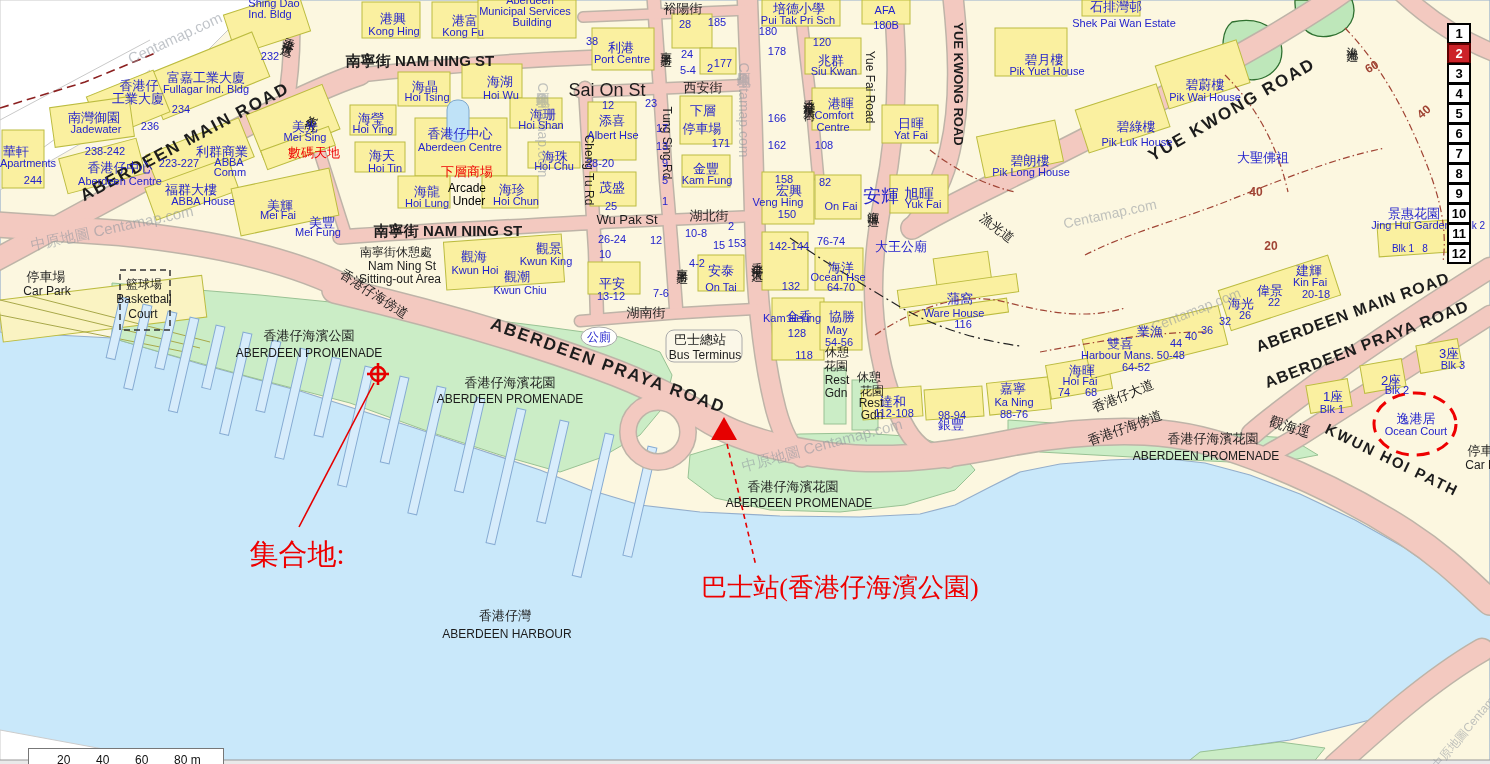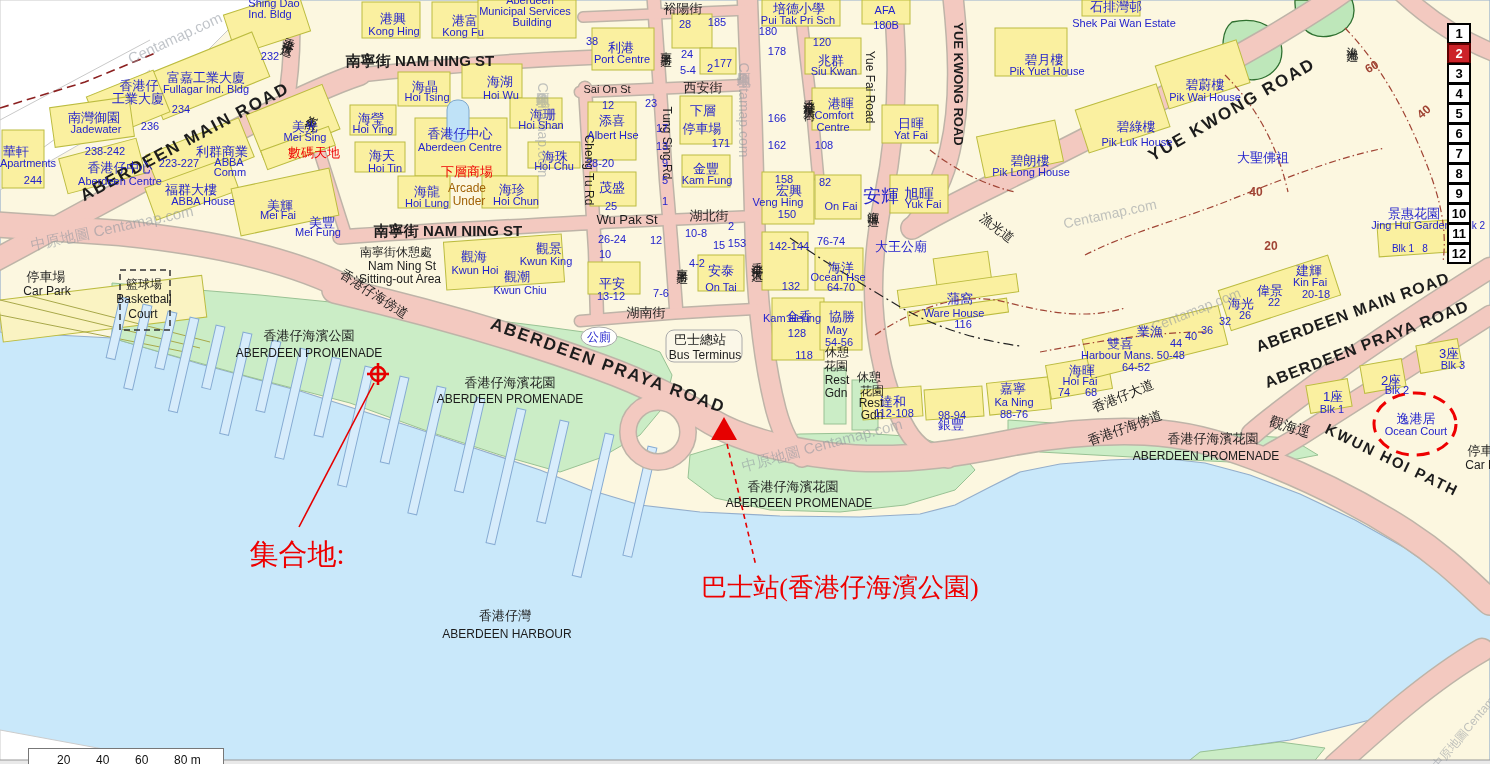--- a/index.html
+++ b/index.html
@@ -4,21 +4,21 @@
 <style>
   html,body{margin:0;padding:0;background:#fff;}
   #page{position:relative;width:1490px;height:764px;overflow:hidden;background:#C9E8FA;
         font-family:"Liberation Sans","DejaVu Sans",sans-serif;}
   #map-svg{position:absolute;left:0;top:0;}
   #labels{position:absolute;left:0;top:0;width:1490px;height:764px;pointer-events:none;}
   .lbl{position:absolute;white-space:nowrap;line-height:1.05;}
   .c-k{color:#1c1c1c;}
   .c-b{color:#2323cc;}
   .c-r{color:#ee0000;}
-  .c-o{color:#a16207;}
+  .c-o{color:#000000;}
   .c-br{color:#a04434;font-weight:bold;}
   .c-w{color:#8e959e;opacity:.55;}
   .big{font-weight:bold;}
   .ann{font-family:"Liberation Serif","DejaVu Serif",serif;}
   .v1{writing-mode:vertical-rl;text-orientation:mixed;}
   .v2{writing-mode:vertical-rl;text-orientation:upright;letter-spacing:2px;}
   .pgbox{position:absolute;left:1447px;width:20px;height:17px;background:#fff;border:2px solid #000;
          color:#000;font-size:13px;font-weight:bold;text-align:center;line-height:17px;}
   .pgbox.active{background:#cc2229;color:#fff;border-color:#5e0000;}
   #scalebox{position:absolute;left:28px;top:748px;width:194px;height:18px;background:#fff;border:1px solid #777;}
@@ -255,21 +255,21 @@
       <span class="lbl c-k big" style="left: 185px; top: 142px; font-size: 17px; letter-spacing: 2px; transform: translate(-50%, -50%) rotate(-28deg);">ABERDEEN MAIN ROAD</span>
       <span class="lbl c-k big" style="left: 608px; top: 366px; font-size: 17px; letter-spacing: 2px; transform: translate(-50%, -50%) rotate(20deg);">ABERDEEN PRAYA ROAD</span>
       <span class="lbl c-k big" style="left: 1367px; top: 345px; font-size: 16px; letter-spacing: 1px; transform: translate(-50%, -50%) rotate(-21deg);">ABERDEEN PRAYA ROAD</span>
       <span class="lbl c-k big" style="left: 1353px; top: 313px; font-size: 16px; letter-spacing: 1px; transform: translate(-50%, -50%) rotate(-20deg);">ABERDEEN MAIN ROAD</span>
       <span class="lbl c-k big" style="left: 1232px; top: 110px; font-size: 17px; letter-spacing: 2px; transform: translate(-50%, -50%) rotate(-30deg);">YUE KWONG ROAD</span>
       <span class="lbl c-k v1 big" style="left: 958px; top: 84px; font-size: 13px; transform: translate(-50%, -50%);">YUE KWONG ROAD</span>
       <span class="lbl c-k big" style="left: 1392px; top: 460px; font-size: 15px; letter-spacing: 2px; transform: translate(-50%, -50%) rotate(26deg);">KWUN HOI PATH</span>
       <span class="lbl c-k" style="left: 1290px; top: 427px; font-size: 14px; transform: translate(-50%, -50%) rotate(17deg);">觀海逕</span>
       <span class="lbl c-k big" style="left: 420px; top: 61px; font-size: 15px; transform: translate(-50%, -50%);">南寧街 NAM NING ST</span>
       <span class="lbl c-k big" style="left: 448px; top: 231px; font-size: 15px; transform: translate(-50%, -50%);">南寧街 NAM NING ST</span>
-      <span class="lbl c-k" style="left: 607px; top: 90px; font-size: 11px; transform: translate(-50%, -50%);">Sai On St</span>
+      <span class="lbl c-k" style="left: 607px; top: 90px; font-size: 18px; transform: translate(-50%, -50%);">Sai On St</span>
       <span class="lbl c-k" style="left: 703px; top: 88px; font-size: 13px; transform: translate(-50%, -50%);">西安街</span>
       <span class="lbl c-k" style="left: 683px; top: 9px; font-size: 13px; transform: translate(-50%, -50%);">裕陽街</span>
       <span class="lbl c-k" style="left: 627px; top: 220px; font-size: 13px; transform: translate(-50%, -50%);">Wu Pak St</span>
       <span class="lbl c-k" style="left: 709px; top: 216px; font-size: 13px; transform: translate(-50%, -50%);">湖北街</span>
       <span class="lbl c-k" style="left: 646px; top: 313px; font-size: 13px; transform: translate(-50%, -50%);">湖南街</span>
       <span class="lbl c-k v1" style="left: 589px; top: 170px; font-size: 12px; transform: translate(-50%, -50%);">Cheng Tu Rd</span>
       <span class="lbl c-k v1" style="left: 667px; top: 143px; font-size: 12px; transform: translate(-50%, -50%);">Tung Sing Rd</span>
       <span class="lbl c-k v2" style="left: 666px; top: 45px; font-size: 12px; transform: translate(-50%, -50%);">東勝道</span>
       <span class="lbl c-k v2" style="left: 682px; top: 262px; font-size: 12px; transform: translate(-50%, -50%);">東勝道</span>
       <span class="lbl c-k v1" style="left: 870px; top: 87px; font-size: 12px; transform: translate(-50%, -50%);">Yue Fai Road</span>

